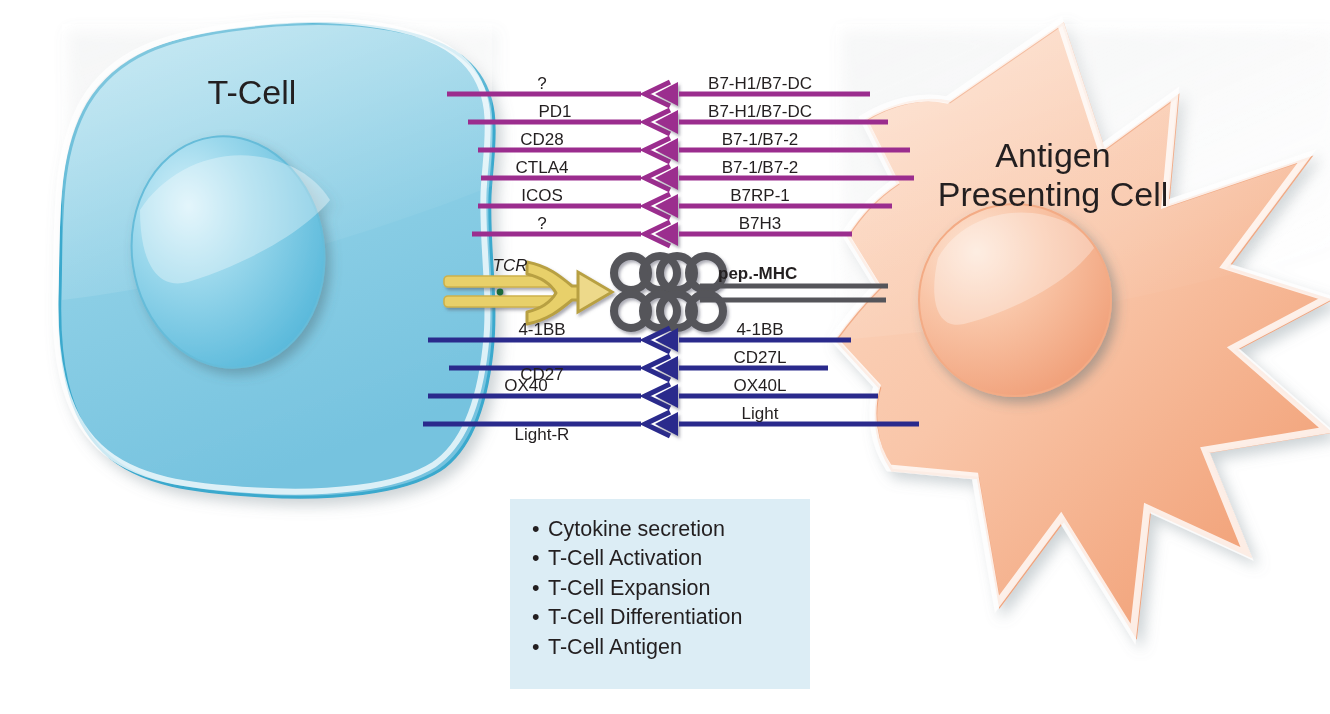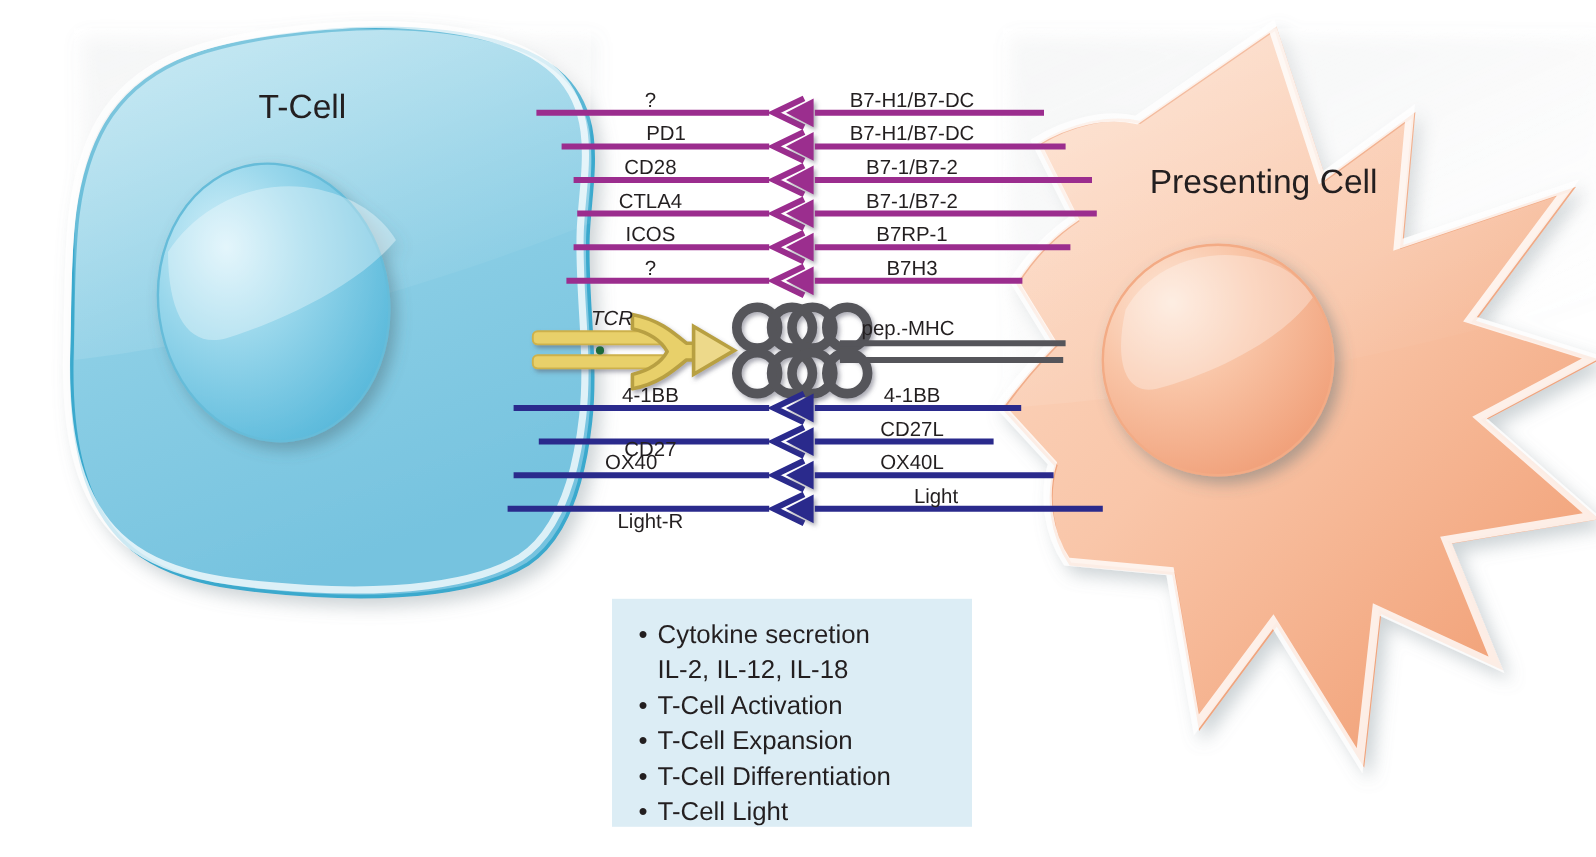--- a/index.html
+++ b/index.html
@@ -13,21 +13,21 @@
   .lbl{
     position:absolute;
     color:#231f20;
     white-space:nowrap;
     pointer-events:none;
     line-height:1;
   }
   .recep-lbl{font-size:17px;}
   .recep-lbl.center{transform:translateX(-50%);}
   .cell-title{
-    font-size:28px;color:#231f20;text-align:center;
+    font-size:34px;color:#231f20;text-align:center;
     transform:translateX(-50%);
   }
   .cell-title.two-line{line-height:1.15;}
   #effects-box{
     position:absolute;
     left:510px;top:499px;width:300px;height:190px;
     background:#dcedf5;
   }
   #effects-list{
     margin:0;padding:16px 0 0 22px;list-style:none;
@@ -278,72 +278,69 @@
         <polyline points="670,412 645,424 670,436" fill="none" stroke="#2A2A8C" stroke-width="5"></polyline>
         <polygon points="678,412 678,436 655,424" fill="#2A2A8C" filter="url(#tinyShadow)"></polygon>
         <line x1="679" y1="424" x2="919" y2="424" stroke="#2A2A8C" stroke-width="5"></line>
       </g>
     </g>
   </svg>
 
   <div class="lbl cell-title" style="left:252px;top:75px;">T-Cell</div>
 
   <div class="lbl cell-title two-line" style="left:1053px;top:136px;">
+    <div>Antigen</div>
     <div>Presenting Cell</div>
   </div>
 
   <div class="lbl recep-lbl center" style="left:542px;top:75px;">?</div>
   <div class="lbl recep-lbl center" style="left:542px;top:103px;margin-left:13px;">PD1</div>
   <div class="lbl recep-lbl center" style="left:542px;top:131px;">CD28</div>
   <div class="lbl recep-lbl center" style="left:542px;top:159px;">CTLA4</div>
   <div class="lbl recep-lbl center" style="left:542px;top:187px;">ICOS</div>
   <div class="lbl recep-lbl center" style="left:542px;top:215px;">?</div>
 
   <div class="lbl recep-lbl center" style="left:760px;top:75px;">B7-H1/B7-DC</div>
   <div class="lbl recep-lbl center" style="left:760px;top:103px;">B7-H1/B7-DC</div>
   <div class="lbl recep-lbl center" style="left:760px;top:131px;">B7-1/B7-2</div>
   <div class="lbl recep-lbl center" style="left:760px;top:159px;">B7-1/B7-2</div>
   <div class="lbl recep-lbl center" style="left:760px;top:187px;">B7RP-1</div>
   <div class="lbl recep-lbl center" style="left:760px;top:215px;">B7H3</div>
 
   <div class="lbl recep-lbl center" style="left:510px;top:257px;font-style:italic;">TCR</div>
-  <div class="lbl recep-lbl" style="left:718px;top:265px;">pep.-MHC</div>
+  <div class="lbl recep-lbl" style="left:718px;top:265px;font-weight:bold;">pep.-MHC</div>
 
   <div class="lbl recep-lbl center" style="left:542px;top:321px;">4-1BB</div>
   <div class="lbl recep-lbl center" style="left:542px;top:366px;">CD27</div>
   <div class="lbl recep-lbl center" style="left:526px;top:377px;">OX40</div>
   <div class="lbl recep-lbl center" style="left:542px;top:405px;margin-top:21px;">Light-R</div>
 
   <div class="lbl recep-lbl center" style="left:760px;top:321px;">4-1BB</div>
   <div class="lbl recep-lbl center" style="left:760px;top:349px;">CD27L</div>
   <div class="lbl recep-lbl center" style="left:760px;top:377px;">OX40L</div>
-  <div class="lbl recep-lbl center" style="left:760px;top:405px;margin-left:20px;">Light</div>
+  <div class="lbl recep-lbl center" style="left:760px;top:405px;">Light</div>
 
   <div id="effects-box">
     <ul id="effects-list">
       <li>
         <span class="bullet">•</span>
         <span>Cytokine secretion</span>
       </li>
-      <li class="sub">
-        
-        <span>IL-2, IL-12, IL-18</span>
-      </li>
       <li>
         <span class="bullet">•</span>
         <span>T-Cell Activation</span>
       </li>
       <li>
         <span class="bullet">•</span>
         <span>T-Cell Expansion</span>
       </li>
       <li>
         <span class="bullet">•</span>
         <span>T-Cell Differentiation</span>
       </li>
       <li>
         <span class="bullet">•</span>
-        <span>T-Cell Light</span>
+        <span>T-Cell Antigen</span>
       </li>
     </ul>
   </div>
 
 </div>
 
 </body></html>

